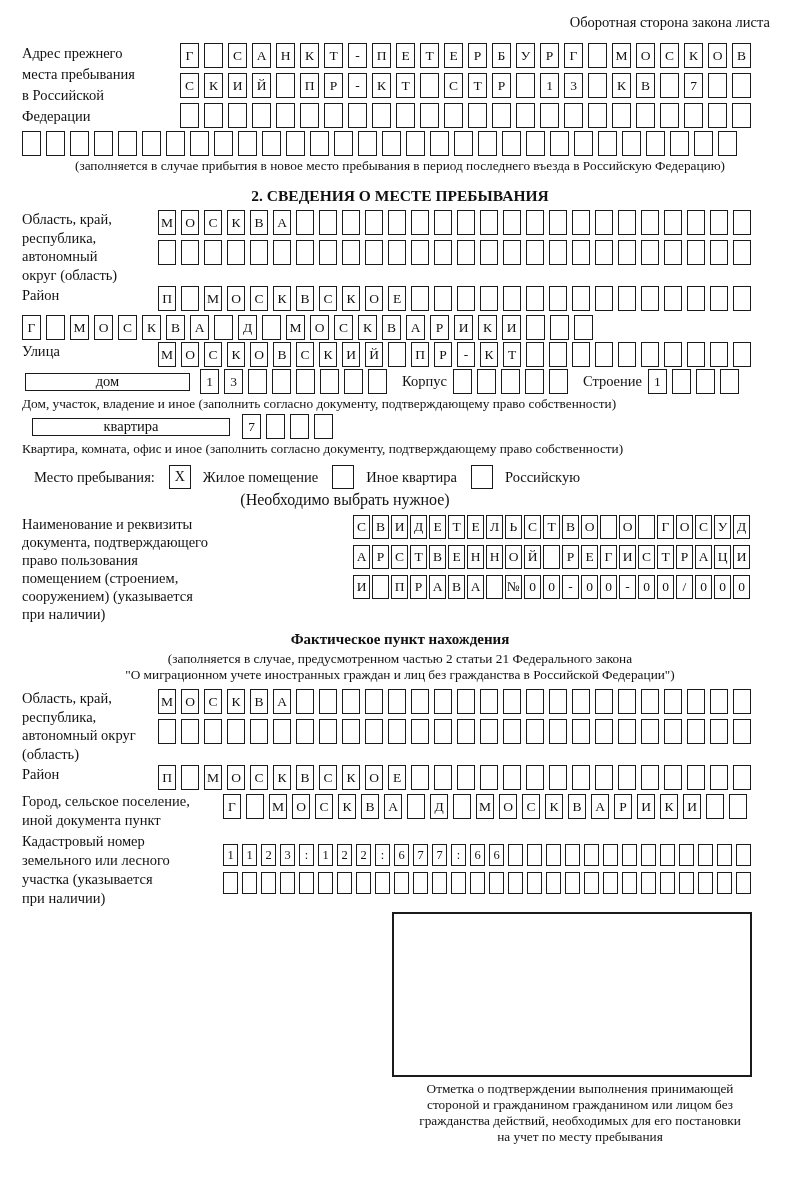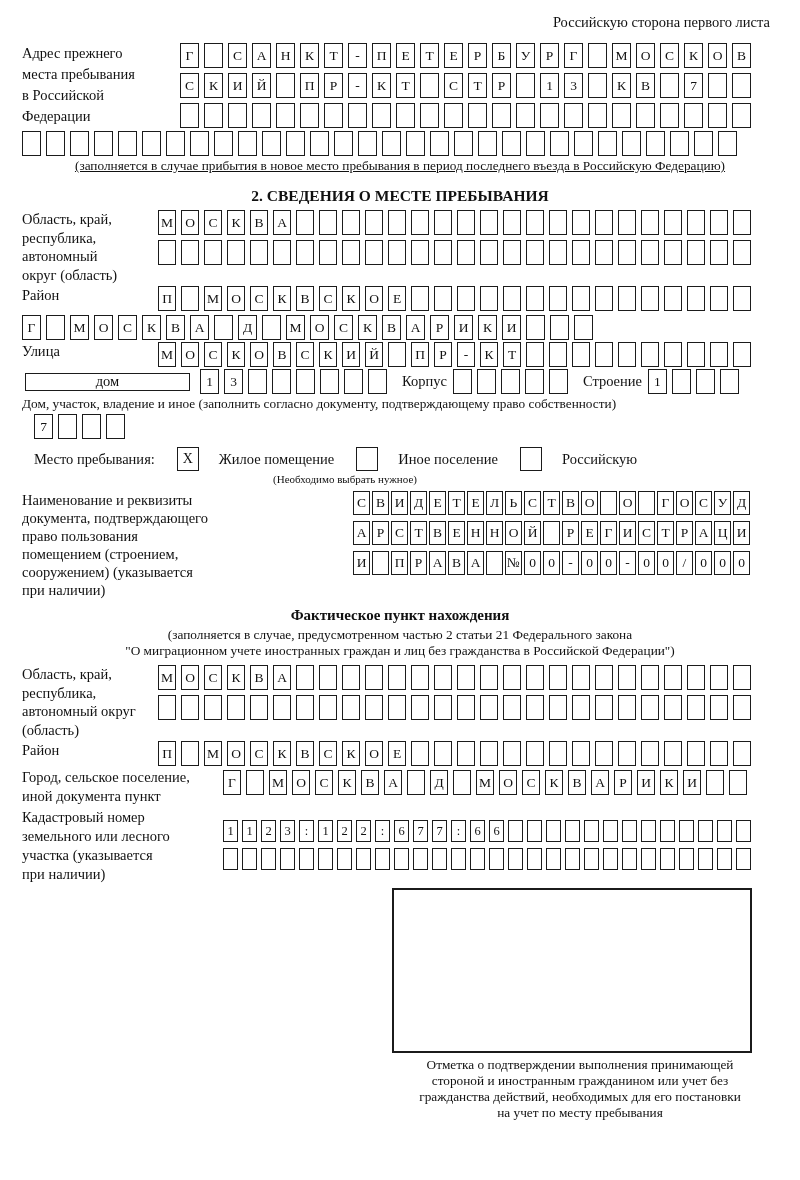--- a/index.html
+++ b/index.html
@@ -24,50 +24,50 @@
     display:inline-flex;align-items:center;justify-content:center;
     font-size:13.5px;background:#fff;
   }
   .g24 .cell{width:19px;height:25px;margin-right:5px;}
   .g26 .cell{width:18px;height:25px;margin-right:5px;}
   .g21 .cell{width:17px;height:24px;margin-right:2px;}
   .g23 .cell{width:18px;height:25px;margin-right:5px;}
   .g28 .cell{width:15px;height:22px;margin-right:4px;font-size:12.5px;}
   .full{margin:3px 0 0 0;}
   .caption{font-size:13.3px;margin:2px 0 2px 0;}
-  .caption.center{text-align:center;margin-bottom:13px;text-decoration:underline;}
+  .caption.center{text-align:center;margin-bottom:13px;}
   .h2{font-weight:bold;text-align:center;font-size:15.5px;margin:6px 0 5px 0;}
   .h3{font-weight:bold;text-align:center;font-size:15px;margin:8px 0 3px 0;}
   .centernote{text-align:center;font-size:13.3px;line-height:16px;}
   .inline-row{display:flex;align-items:center;margin-bottom:2px;}
   .widebox{box-sizing:border-box;border:1.5px solid #1b1b1b;height:18px;
     display:inline-flex;align-items:center;justify-content:center;font-size:14.5px;}
   .wb165{width:165px;margin-left:3px;}
   .wb198{width:198px;margin-left:10px;}
   .inline-lbl{font-size:14.5px;margin:0 6px 0 10px;}
-  .mesto{display:flex;align-items:center;font-size:14.5px;margin:8px 0 2px 12px;gap:8px;}
+  .mesto{display:flex;align-items:center;font-size:14.5px;margin:8px 0 2px 12px;}
   .chk{box-sizing:border-box;border:1.5px solid #1b1b1b;width:22px;height:24px;
     display:inline-flex;align-items:center;justify-content:center;font-size:14px;
     margin:0 12px 0 14px;}
-  .selnote{font-size:11px;text-align:center;width:270px;margin:1px 0 6px 188px;}
+  .selnote{font-size:16px;text-align:center;width:270px;margin:1px 0 6px 188px;}
   .gap6{gap:6px;}
   .kad-col{margin-top:12px;}
   .stamp-wrap{margin-top:4px;}
   .stamp-box{box-sizing:border-box;border:2px solid #1b1b1b;width:360px;height:165px;
     margin-left:370px;background:#fff;}
   .stamp-caption{width:420px;margin-left:348px;text-align:center;
     font-size:13.3px;line-height:16px;white-space:pre-line;margin-top:4px;}
   .mt2{margin-top:2px;}
 </style>
 </head>
 <body>
 
 <div class="page">
 
-  <div class="corner">Российскую сторона первого листа</div>
+  <div class="corner">Оборотная сторона закона листа</div>
 
   <div class="row">
     <div class="lbl w160">Адрес прежнего
 места пребывания
 в Российской
 Федерации</div>
     <div class="col">
       <div class="grid g24">
           <span class="cell">Г</span>
           <span class="cell"></span>
@@ -366,34 +366,36 @@
     <span class="grid g24">
         <span class="cell">1</span>
         <span class="cell"></span>
         <span class="cell"></span>
         <span class="cell"></span>
       </span>
   </div>
   <div class="caption">Дом, участок, владение и иное (заполнить согласно документу, подтверждающему право собственности)</div>
 
   <div class="inline-row">
+    <span class="widebox wb198">квартира</span>
     <span class="grid g24" style="margin-left:12px;">
         <span class="cell">7</span>
         <span class="cell"></span>
         <span class="cell"></span>
         <span class="cell"></span>
       </span>
   </div>
+  <div class="caption">Квартира, комната, офис и иное (заполнить согласно документу, подтверждающему право собственности)</div>
 
   <div class="mesto">
     <span>Место пребывания:</span>
     <span class="chk">X</span>
     <span>Жилое помещение</span>
     <span class="chk"></span>
-    <span>Иное поселение</span>
+    <span>Иное квартира</span>
     <span class="chk"></span>
     <span>Российскую</span>
   </div>
   <div class="selnote">(Необходимо выбрать нужное)</div>
 
   <div class="row">
     <div class="lbl w330">Наименование и реквизиты
 документа, подтверждающего
 право пользования
 помещением (строением,
@@ -668,18 +670,18 @@
           <span class="cell"></span>
           <span class="cell"></span>
           <span class="cell"></span>
         </div>
     </div>
   </div>
 
   <div class="stamp-wrap">
     <div class="stamp-box"></div>
     <div class="stamp-caption">Отметка о подтверждении выполнения принимающей
-стороной и иностранным гражданином или учет без
+стороной и гражданином гражданином или лицом без
 гражданства действий, необходимых для его постановки
 на учет по месту пребывания</div>
   </div>
 
 </div>
 
 </body></html>

